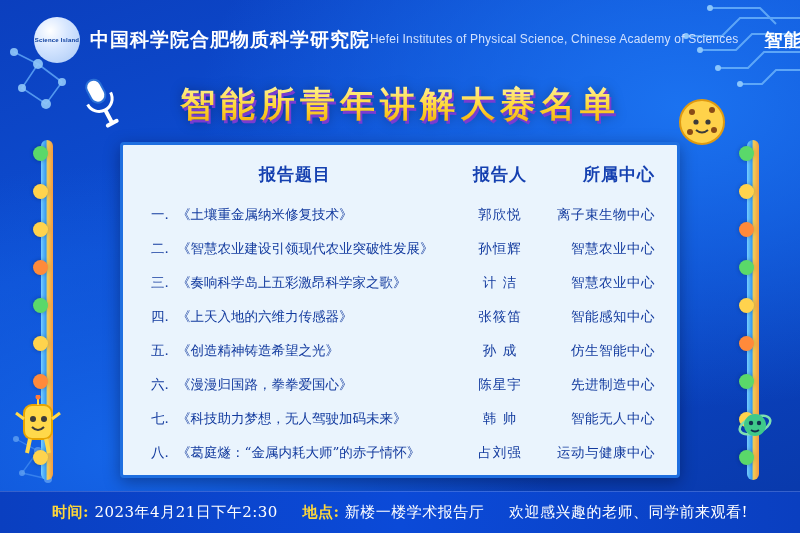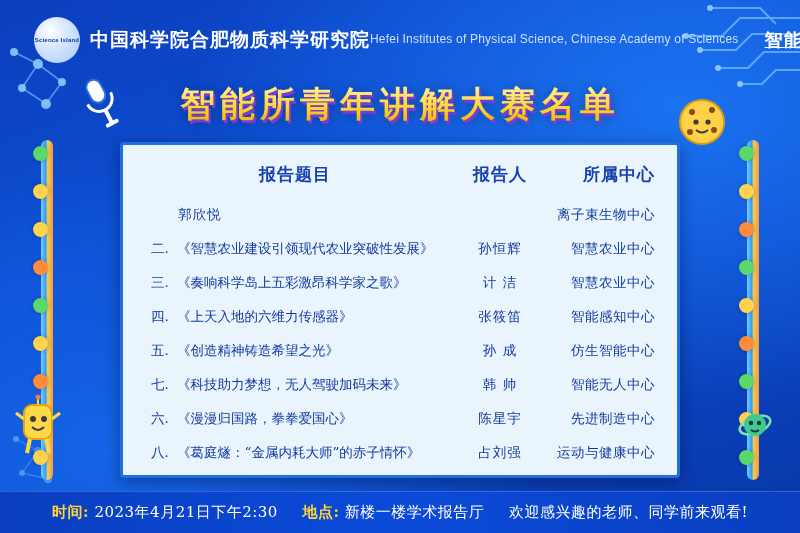--- a/index.html
+++ b/index.html
@@ -274,20 +274,21 @@
   </svg>
 
   <div class="card">
     <div class="card-head">
       <div class="col-topic">报告题目</div>
       <div class="col-speaker">报告人</div>
       <div class="col-center">所属中心</div>
     </div>
 
     <div class="row">
+      <div class="col-topic"><span class="idx">一.</span><span>《土壤重金属纳米修复技术》</span></div>
       <div class="col-speaker">郭欣悦</div>
       <div class="col-center">离子束生物中心</div>
     </div>
     <div class="row">
       <div class="col-topic"><span class="idx">二.</span><span>《智慧农业建设引领现代农业突破性发展》</span></div>
       <div class="col-speaker">孙恒辉</div>
       <div class="col-center">智慧农业中心</div>
     </div>
     <div class="row">
       <div class="col-topic"><span class="idx">三.</span><span>《奏响科学岛上五彩激昂科学家之歌》</span></div>
@@ -298,28 +299,28 @@
       <div class="col-topic"><span class="idx">四.</span><span>《上天入地的六维力传感器》</span></div>
       <div class="col-speaker">张筱笛</div>
       <div class="col-center">智能感知中心</div>
     </div>
     <div class="row">
       <div class="col-topic"><span class="idx">五.</span><span>《创造精神铸造希望之光》</span></div>
       <div class="col-speaker">孙 成</div>
       <div class="col-center">仿生智能中心</div>
     </div>
     <div class="row">
+      <div class="col-topic"><span class="idx">六.</span><span>《漫漫归国路，拳拳爱国心》</span></div>
+      <div class="col-speaker">陈星宇</div>
+      <div class="col-center">先进制造中心</div>
+    </div>
+    <div class="row">
       <div class="col-topic"><span class="idx">七.</span><span>《科技助力梦想，无人驾驶加码未来》</span></div>
       <div class="col-speaker">韩 帅</div>
       <div class="col-center">智能无人中心</div>
-    </div>
-    <div class="row">
-      <div class="col-topic"><span class="idx">六.</span><span>《漫漫归国路，拳拳爱国心》</span></div>
-      <div class="col-speaker">陈星宇</div>
-      <div class="col-center">先进制造中心</div>
     </div>
     <div class="row">
       <div class="col-topic"><span class="idx">八.</span><span>《葛庭燧：“金属内耗大师”的赤子情怀》</span></div>
       <div class="col-speaker">占刘强</div>
       <div class="col-center">运动与健康中心</div>
     </div>
   </div>
 
   <div class="footer">
     <div class="footer-line">

